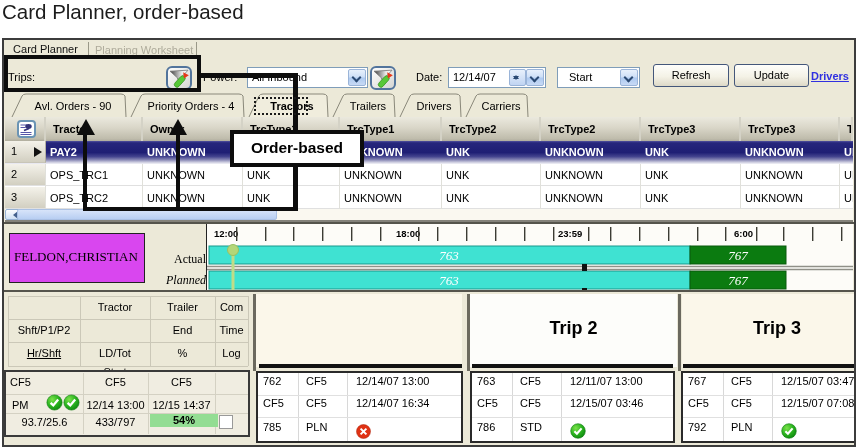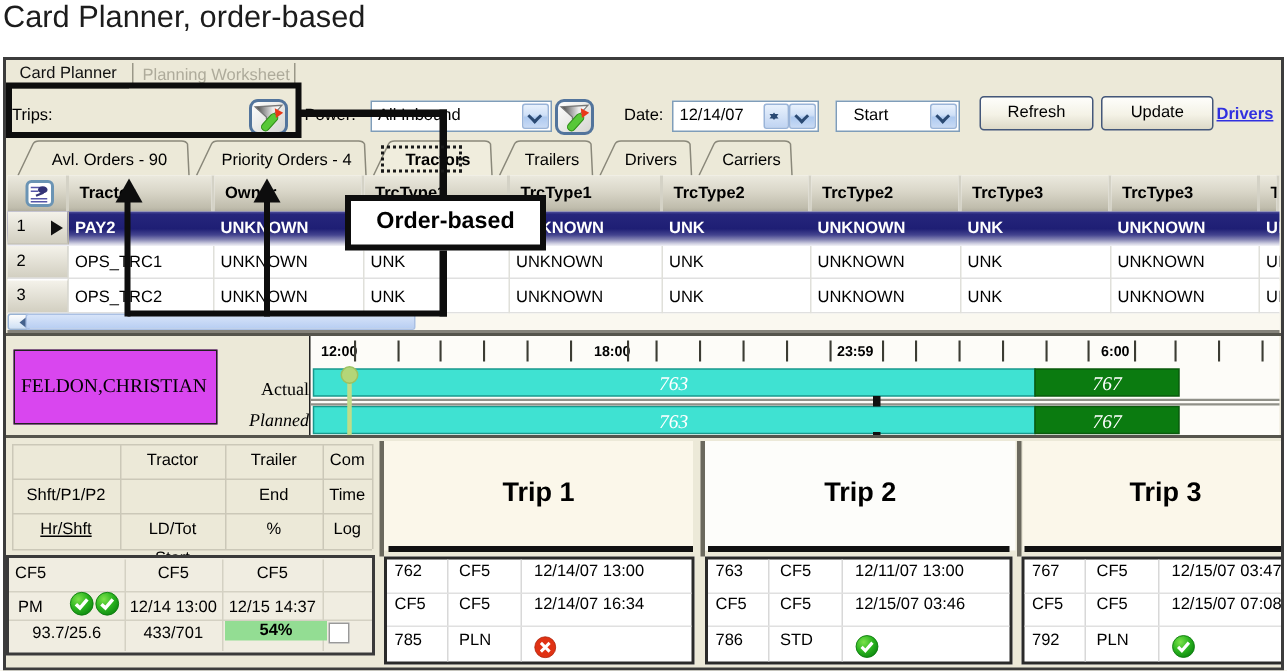--- a/index.html
+++ b/index.html
@@ -257,28 +257,27 @@
             <stop offset="0.55" stop-color="#2cb520"></stop>
             <stop offset="1" stop-color="#0e8a10"></stop>
           </radialGradient>
         </defs>
         <circle cx="8.5" cy="8.5" r="7.6" fill="url(#gg)" stroke="#0d7a0e" stroke-width="0.6"></circle>
         <path d="M4.6 8.8 L7.3 11.4 L12.2 5.6" stroke="#fff" stroke-width="2.3" fill="none"></path>
       </svg></div>
 <div class="a" style="left:79px;top:359px;width:65px;text-align:center;">12/14 13:00</div>
 <div class="a" style="left:144px;top:359px;width:67px;text-align:center;">12/15 14:37</div>
 <div class="a" style="left:2px;top:376px;width:77px;text-align:center;">93.7/25.6</div>
-<div class="a" style="left:79px;top:376px;width:65px;text-align:center;">433/701</div>
+<div class="a" style="left:79px;top:376px;width:65px;text-align:center;">433/797</div>
 <div class="a" style="left:146px;top:374px;width:68px;height:13px;background:#93dd93;text-align:center;font-weight:bold;line-height:13px;">54%</div>
 <div class="a" style="left:215px;top:375px;width:12px;height:12px;background:#fff;border:1px solid #999;"></div>
 <div class="a" style="left:249px;top:254px;width:3px;height:77px;background:#6b695e;"></div>
 <div class="a" style="left:463px;top:254px;width:3px;height:77px;background:#6b695e;"></div>
 <div class="a" style="left:674px;top:254px;width:3px;height:77px;background:#6b695e;"></div>
 <div class="a" style="left:252px;top:254px;width:206px;height:73px;background:#fbf7ea;"></div>
-<div class="a" style="left:252px;top:278px;width:206px;text-align:center;font-size:18px;font-weight:bold;">Trip 1</div>
 <div class="a" style="left:255px;top:324px;width:203px;height:4px;background:#111;"></div>
 <div class="a" style="left:252px;top:331px;width:207px;height:72px;background:#fff;border:2px solid #2a2a2a;box-sizing:border-box;"></div>
 <div class="a" style="left:294px;top:333px;width:1px;height:68px;background:#d8d8d8;"></div>
 <div class="a" style="left:343px;top:333px;width:1px;height:68px;background:#d8d8d8;"></div>
 <div class="a" style="left:259px;top:335px;">762</div>
 <div class="a" style="left:302px;top:335px;">CF5</div>
 <div class="a" style="left:352px;top:335px;">12/14/07 13:00</div>
 <div class="a" style="left:254px;top:355px;width:203px;height:1px;background:#e0e0e0;"></div>
 <div class="a" style="left:259px;top:357px;">CF5</div>
 <div class="a" style="left:302px;top:357px;">CF5</div>

